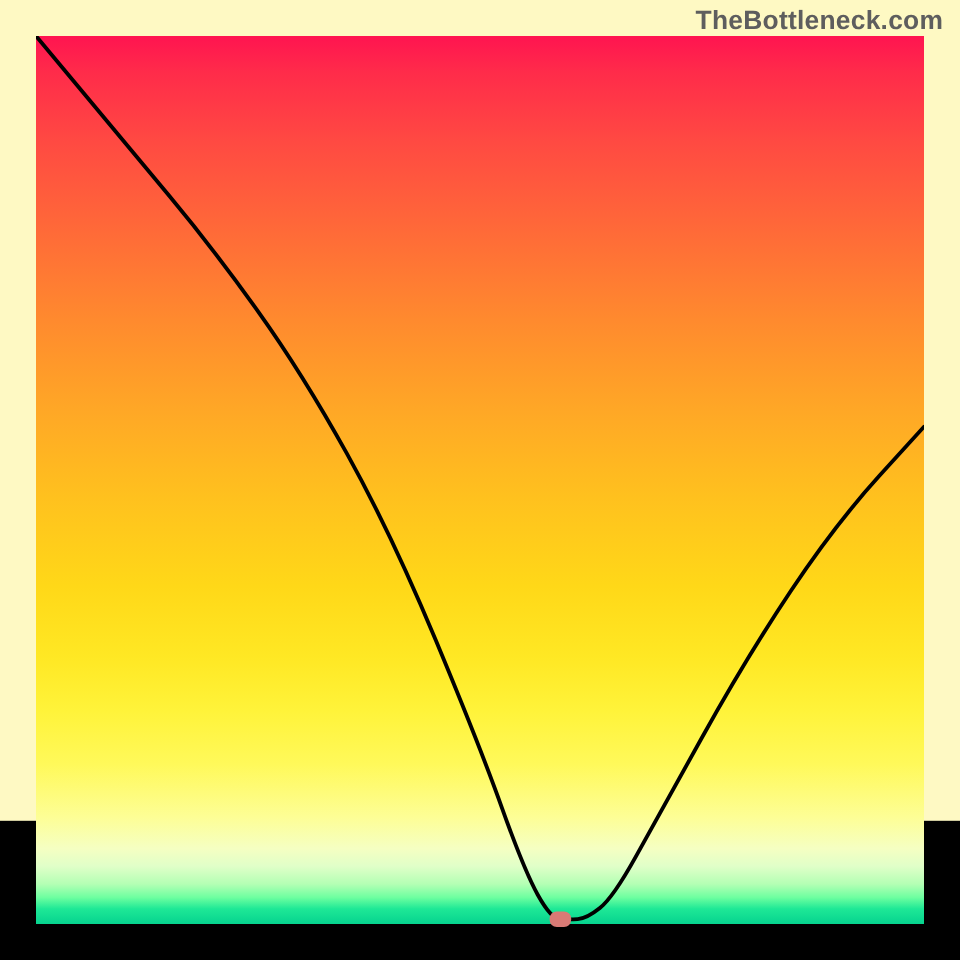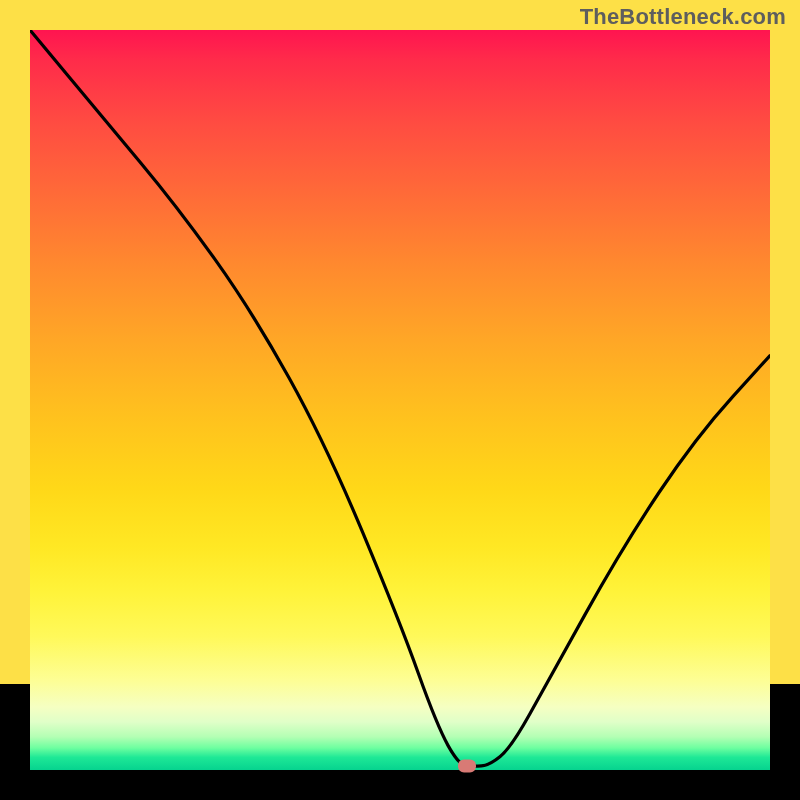--- a/index.html
+++ b/index.html
@@ -1,21 +1,21 @@
 <!DOCTYPE html>
 <html><head>
 <meta charset="utf-8">
 <style>
   * { margin: 0; padding: 0; box-sizing: border-box; }
   html, body { width: 800px; height: 800px; overflow: hidden; background: #000; }
   .frame {
     position: relative;
     width: 800px;
     height: 684px;
-    background: #fde047;
+    background: #fef9c3;
   }
   .watermark {
     position: absolute;
     top: 4px;
     right: 14px;
     font-family: Arial, Helvetica, sans-serif;
     font-size: 22px;
     font-weight: 600;
     color: #5e5e5e;
     letter-spacing: 0.2px;

